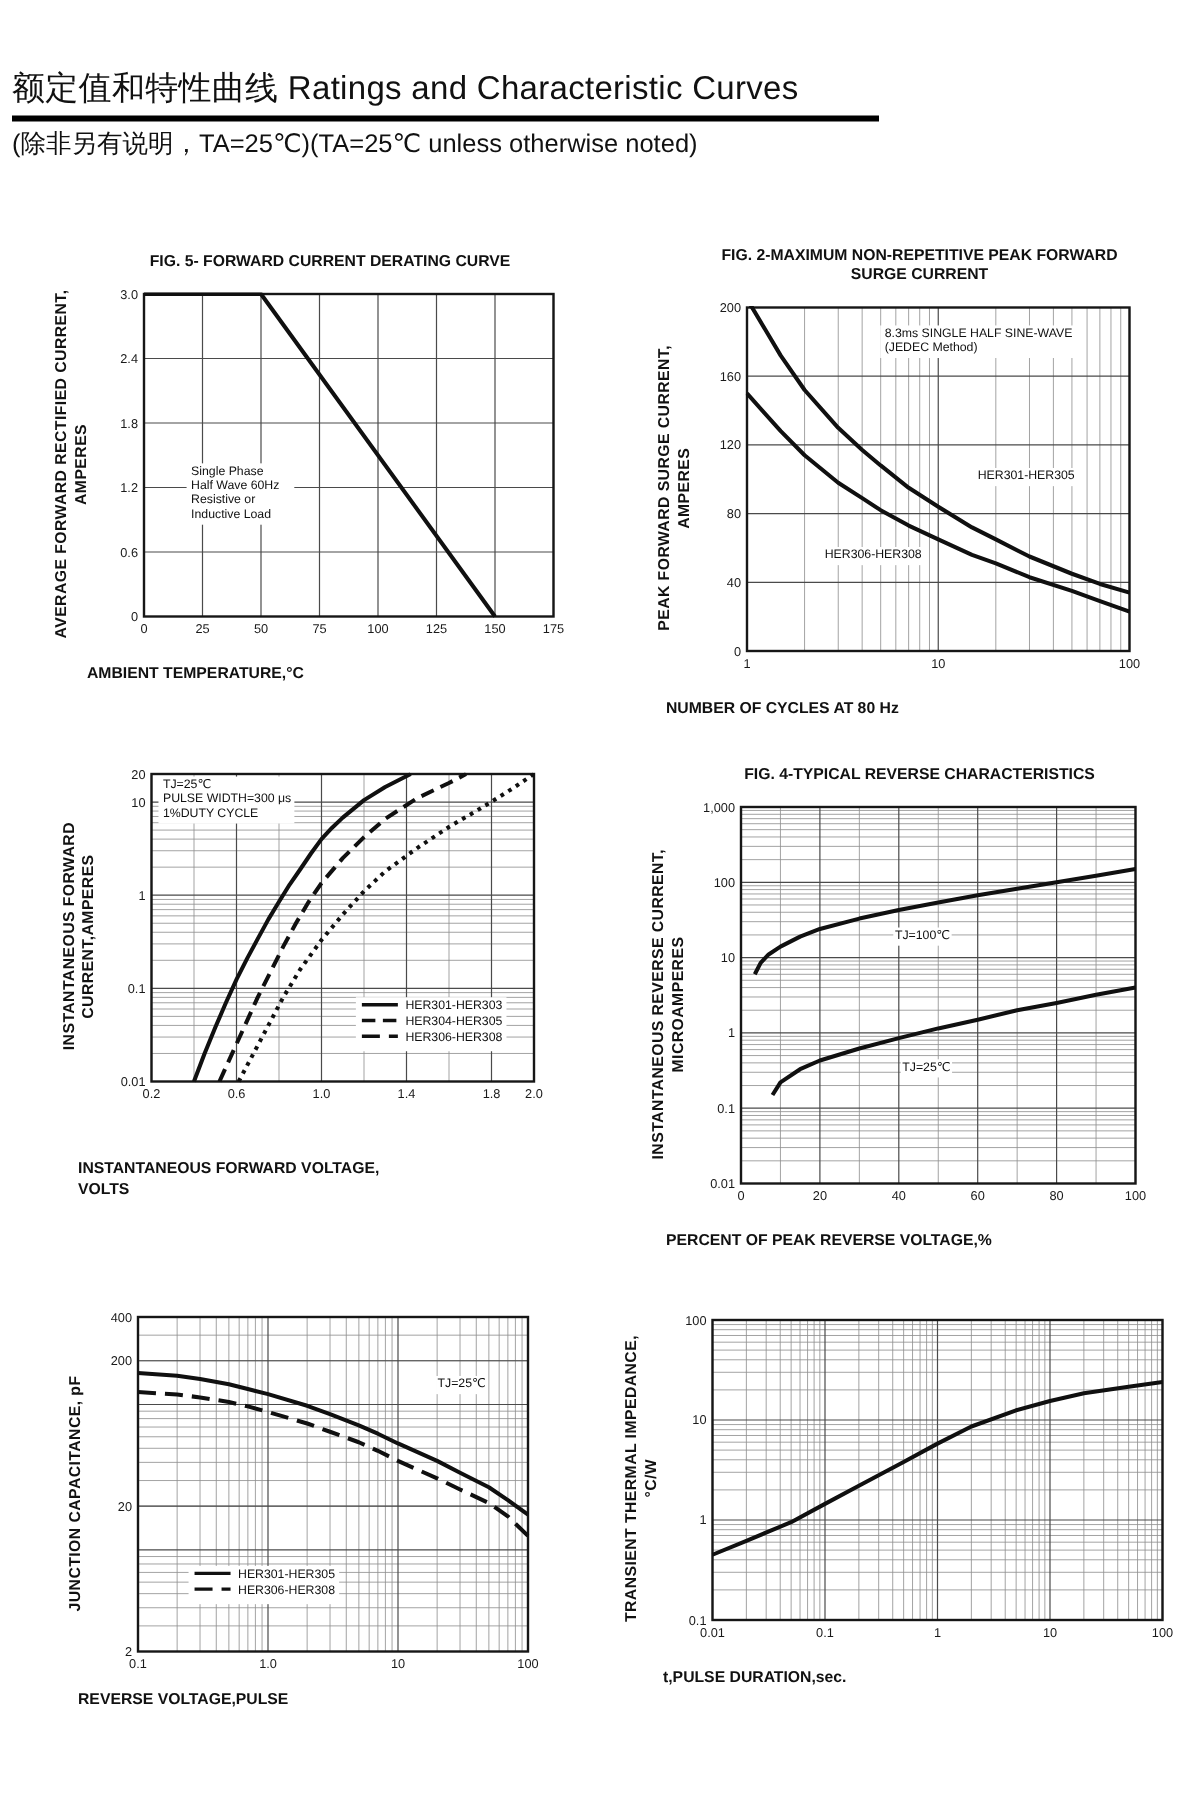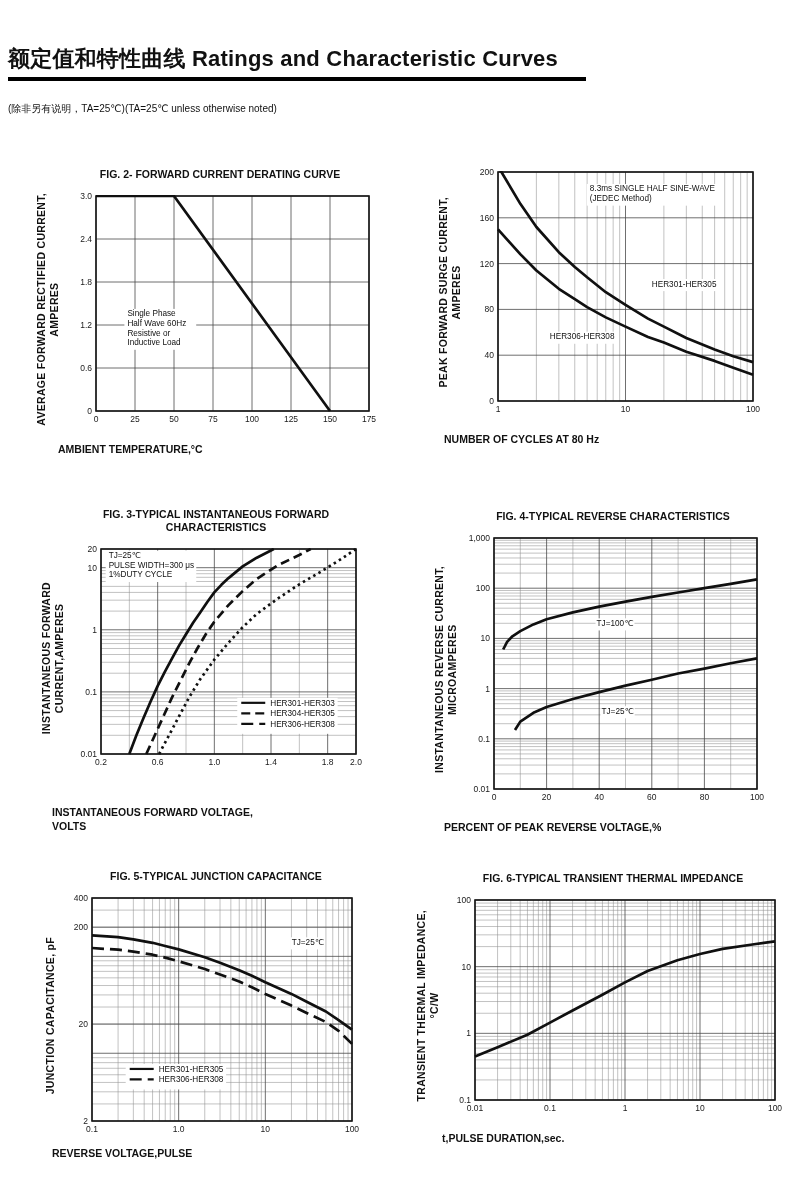--- a/index.html
+++ b/index.html
@@ -1,22 +1,22 @@
 <!DOCTYPE html>
 <html><head>
 <meta charset="utf-8">
 <style>
   html,body{margin:0;padding:0;background:#ffffff;}
   body{font-family:"Liberation Sans","DejaVu Sans",sans-serif;color:#111;}
   #page{position:relative;width:800px;height:1204px;background:#fff;overflow:hidden;}
 
   .header{position:absolute;left:8px;top:44px;width:784px;}
-  .page-title{font-size:22px;font-weight:bold;letter-spacing:0.2px;
+  .page-title{font-size:22px;font-weight:normal;letter-spacing:0.2px;
     border-bottom:4px solid #000;display:inline-block;width:578px;padding-bottom:3px;}
-  .page-subtitle{font-size:10px;margin-top:21px;}
+  .page-subtitle{font-size:17px;margin-top:3px;}
 
   .fig{position:absolute;}
   .fig-title{font-size:10.5px;font-weight:bold;text-align:center;white-space:pre-line;
     line-height:1.25;margin-bottom:7px;padding-left:26px;}
   .fig-body{display:flex;align-items:center;justify-content:center;}
   .ylabel{writing-mode:vertical-rl;transform:rotate(180deg);text-align:center;
     font-size:10.5px;font-weight:bold;white-space:pre-line;line-height:1.25;
     letter-spacing:0.3px;}
   .xlabel{font-size:10.5px;font-weight:bold;text-align:left;white-space:pre-line;
     line-height:1.3;padding-left:40px;margin-top:12px;}
@@ -35,21 +35,21 @@
 </head>
 <body>
 
 <div id="page">
   <div class="header">
     <div class="page-title">额定值和特性曲线 Ratings and Characteristic Curves</div>
     <div class="page-subtitle">(除非另有说明，TA=25℃)(TA=25℃  unless otherwise noted)</div>
   </div>
 
   <div class="fig fig1">
-    <div class="fig-title">FIG. 2- FORWARD CURRENT DERATING CURVE</div>
+    <div class="fig-title">FIG. 5- FORWARD CURRENT DERATING CURVE</div>
     <div class="fig-body">
       <div class="ylabel">AVERAGE FORWARD RECTIFIED CURRENT,
 AMPERES</div>
       <svg width="317" height="243">
           <g stroke="#8f8f8f" stroke-width="0.55"></g>
           <g stroke="#4a4a4a" stroke-width="0.8">
             <line x1="34" y1="8" x2="34" y2="223"></line>
             <line x1="73" y1="8" x2="73" y2="223"></line>
             <line x1="112" y1="8" x2="112" y2="223"></line>
             <line x1="151" y1="8" x2="151" y2="223"></line>
@@ -95,20 +95,22 @@
             <text x="65.39500000000001" y="138" text-anchor="start">Half Wave 60Hz</text>
             <text x="65.39500000000001" y="147.6" text-anchor="start">Resistive or</text>
             <text x="65.39500000000001" y="157.2" text-anchor="start">Inductive Load</text>
           </g>
         </svg>
     </div>
     <div class="xlabel">AMBIENT TEMPERATURE,°C</div>
   </div>
 
   <div class="fig fig2">
+    <div class="fig-title">FIG. 2-MAXIMUM NON-REPETITIVE PEAK FORWARD
+SURGE CURRENT</div>
     <div class="fig-body">
       <div class="ylabel">PEAK  FORWARD SURGE CURRENT,
 AMPERES</div>
       <svg width="299" height="257">
           <g stroke="#8f8f8f" stroke-width="0.55">
             <line x1="72.3813244471576" y1="8" x2="72.3813244471576" y2="237"></line>
             <line x1="94.83295997675697" y1="8" x2="94.83295997675697" y2="237"></line>
             <line x1="110.7626488943152" y1="8" x2="110.7626488943152" y2="237"></line>
             <line x1="123.1186755528424" y1="8" x2="123.1186755528424" y2="237"></line>
             <line x1="133.21428442391456" y1="8" x2="133.21428442391456" y2="237"></line>
@@ -164,22 +166,20 @@
             <text x="220.15" y="122.5" text-anchor="middle">HER301-HER305</text>
             <rect x="84.60000000000001" y="167.67" width="67.1" height="12.1" fill="#ffffff"></rect>
             <text x="118.15" y="175.17" text-anchor="middle">HER306-HER308</text>
           </g>
         </svg>
     </div>
     <div class="xlabel">NUMBER OF CYCLES AT 80 Hz</div>
   </div>
 
   <div class="fig fig3">
-    <div class="fig-title">FIG. 3-TYPICAL INSTANTANEOUS FORWARD
-CHARACTERISTICS</div>
     <div class="fig-body">
       <div class="ylabel">INSTANTANEOUS FORWARD
 CURRENT,AMPERES</div>
       <svg width="299" height="233">
           <g stroke="#8f8f8f" stroke-width="0.55">
             <line x1="62.333333333333336" y1="8" x2="62.333333333333336" y2="213"></line>
             <line x1="119.00000000000001" y1="8" x2="119.00000000000001" y2="213"></line>
             <line x1="175.66666666666669" y1="8" x2="175.66666666666669" y2="213"></line>
             <line x1="232.33333333333331" y1="8" x2="232.33333333333331" y2="213"></line>
             <line x1="34" y1="194.3054867140935" x2="289" y2="194.3054867140935"></line>
@@ -361,21 +361,20 @@
             <text x="154.98000000000002" y="95.85" text-anchor="middle">TJ=100℃</text>
             <rect x="140.51000000000002" y="176.2" width="34.2" height="12.1" fill="#ffffff"></rect>
             <text x="157.61" y="183.7" text-anchor="middle">TJ=25℃</text>
           </g>
         </svg>
     </div>
     <div class="xlabel">PERCENT OF PEAK REVERSE VOLTAGE,%</div>
   </div>
 
   <div class="fig fig5">
-    <div class="fig-title">FIG. 5-TYPICAL JUNCTION CAPACITANCE</div>
     <div class="fig-body">
       <div class="ylabel">JUNCTION CAPACITANCE, pF</div>
       <svg width="304" height="251">
           <g stroke="#8f8f8f" stroke-width="0.55">
             <line x1="60.08926629087838" y1="8" x2="60.08926629087838" y2="231"></line>
             <line x1="75.35050874237075" y1="8" x2="75.35050874237075" y2="231"></line>
             <line x1="86.17853258175674" y1="8" x2="86.17853258175674" y2="231"></line>
             <line x1="94.57740037578829" y1="8" x2="94.57740037578829" y2="231"></line>
             <line x1="101.43977503324912" y1="8" x2="101.43977503324912" y2="231"></line>
             <line x1="107.24183013456894" y1="8" x2="107.24183013456894" y2="231"></line>
@@ -457,21 +456,20 @@
             <text x="100.69999999999999" y="181.94">HER301-HER305</text>
             <line x1="71.69999999999999" y1="189.44" x2="95.69999999999999" y2="189.44" stroke="#101010" stroke-width="2.2" stroke-dasharray="12,6"></line>
             <text x="100.69999999999999" y="192.44">HER306-HER308</text>
           </g>
         </svg>
     </div>
     <div class="xlabel">REVERSE VOLTAGE,PULSE</div>
   </div>
 
   <div class="fig fig6">
-    <div class="fig-title">FIG. 6-TYPICAL TRANSIENT THERMAL IMPEDANCE</div>
     <div class="fig-body">
       <div class="ylabel">TRANSIENT THERMAL IMPEDANCE,
 °C/W</div>
       <svg width="344" height="228">
           <g stroke="#8f8f8f" stroke-width="0.55">
             <line x1="56.577249674798594" y1="8" x2="56.577249674798594" y2="208"></line>
             <line x1="69.78409410397468" y1="8" x2="69.78409410397468" y2="208"></line>
             <line x1="79.15449934959719" y1="8" x2="79.15449934959719" y2="208"></line>
             <line x1="86.4227503252014" y1="8" x2="86.4227503252014" y2="208"></line>
             <line x1="92.36134377877327" y1="8" x2="92.36134377877327" y2="208"></line>

